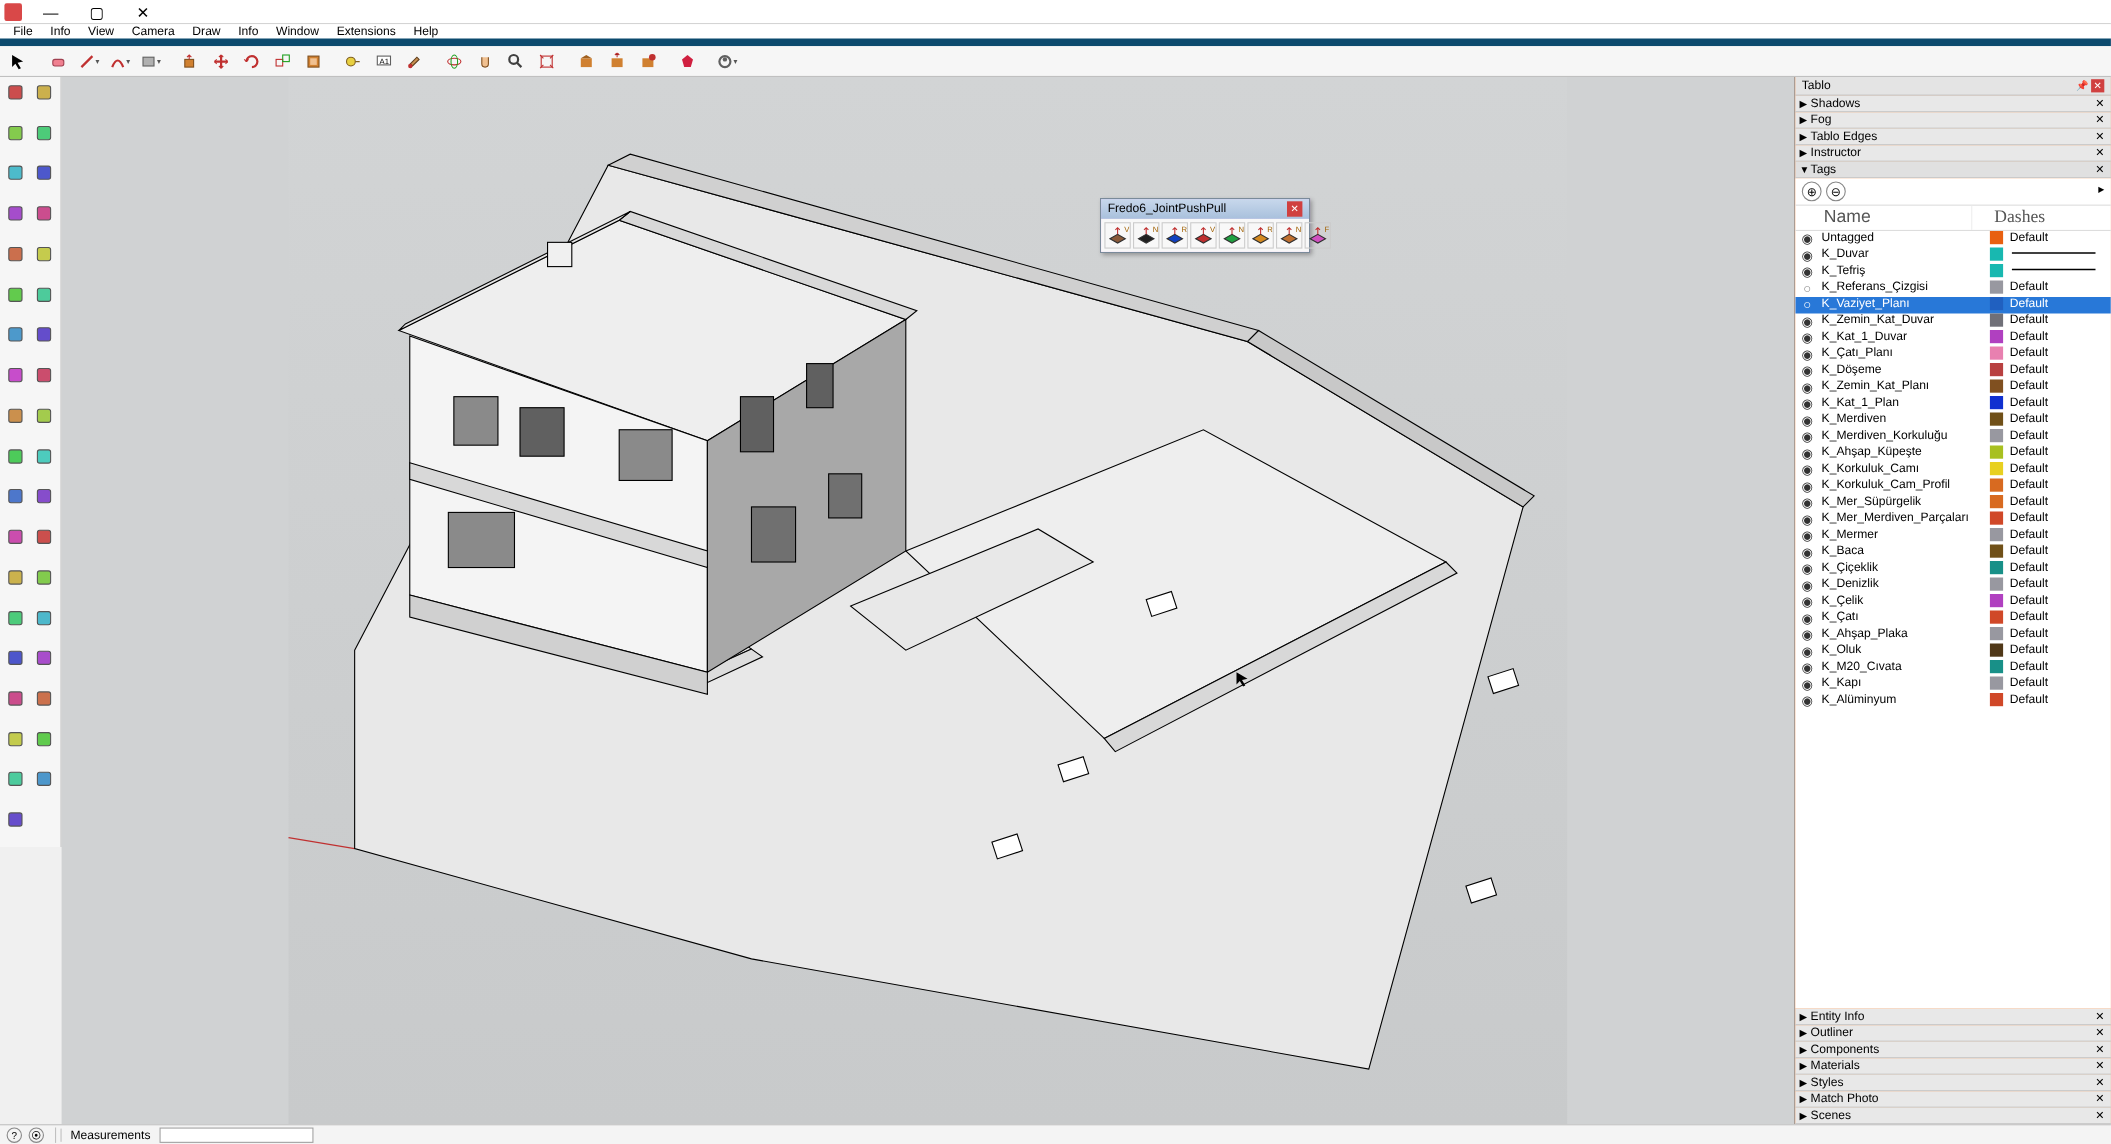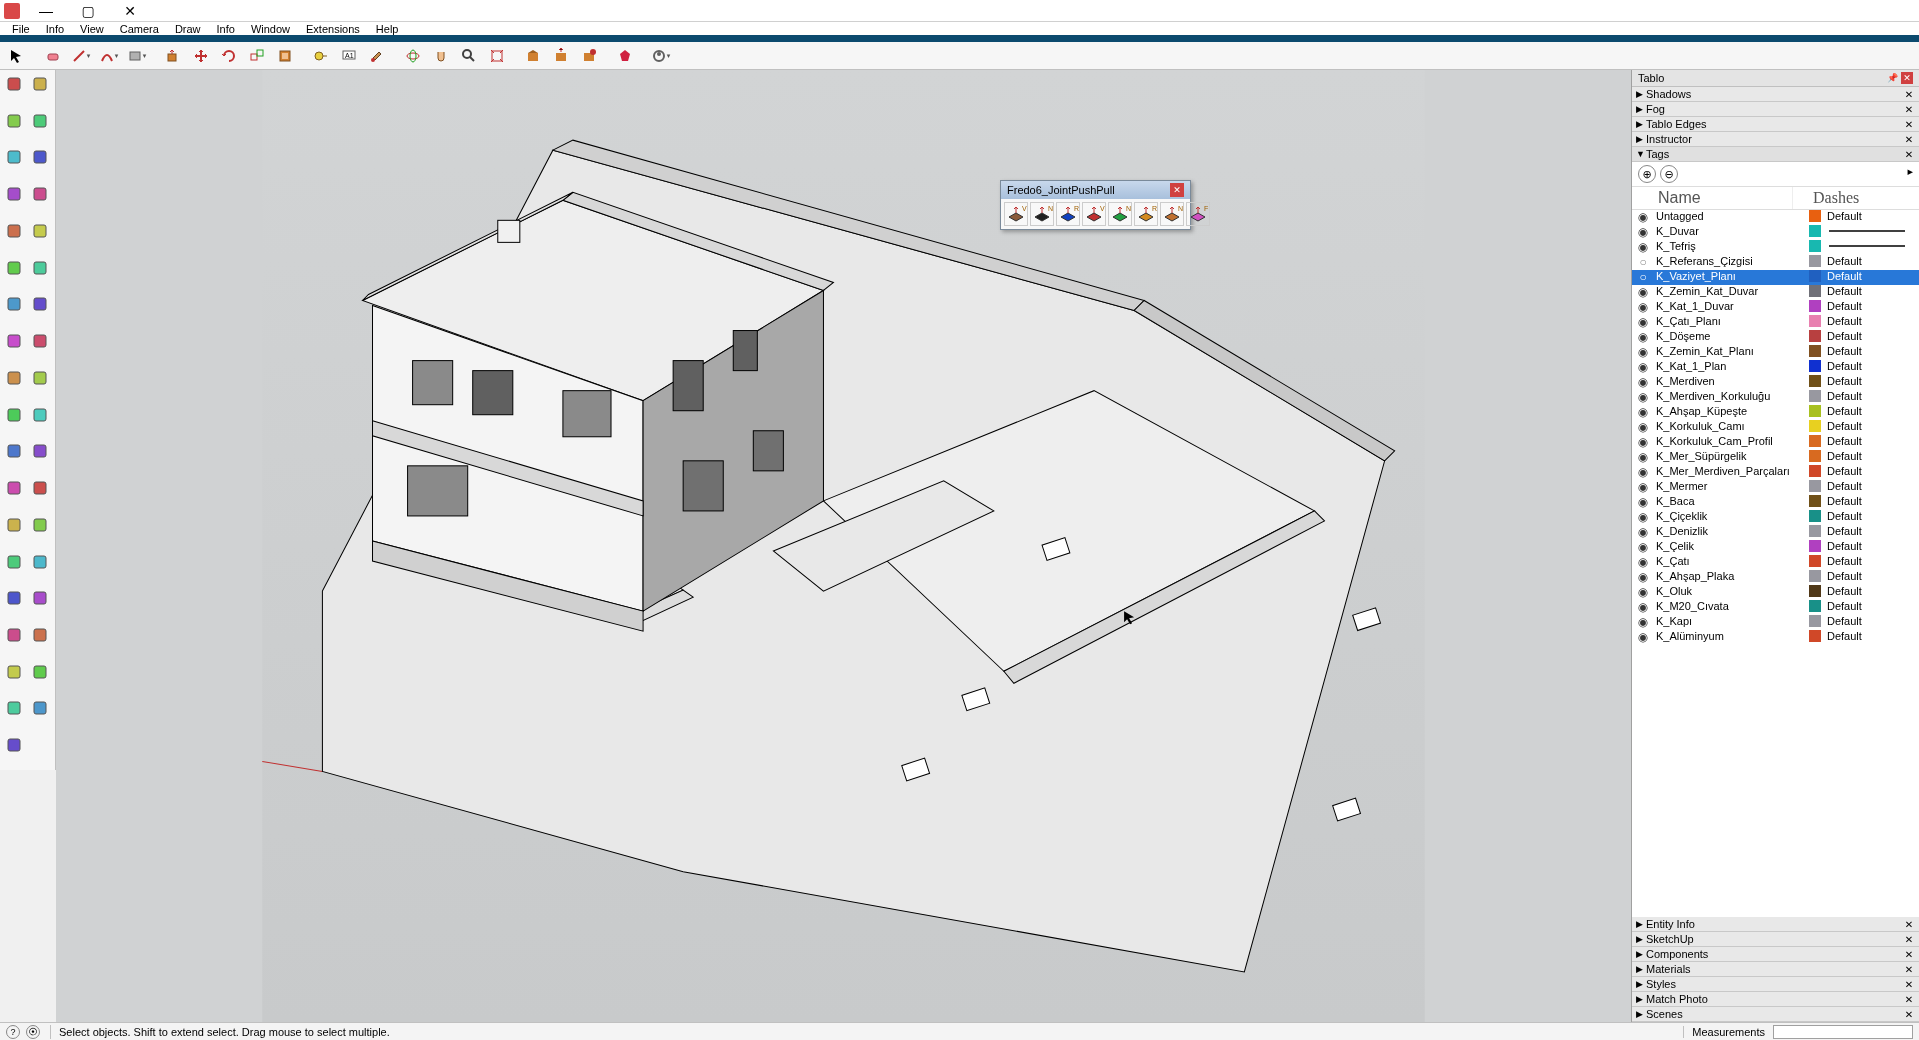--- a/index.html
+++ b/index.html
@@ -775,21 +775,21 @@
   </div>
 
   <div id="panels-bottom">
       <div class="panel-header">
         <span class="arrow">▶</span>
         <span class="label">Entity Info</span>
         <span class="x">✕</span>
       </div>
       <div class="panel-header">
         <span class="arrow">▶</span>
-        <span class="label">SketchUp</span>
+        <span class="label">Outliner</span>
         <span class="x">✕</span>
       </div>
       <div class="panel-header">
         <span class="arrow">▶</span>
         <span class="label">Components</span>
         <span class="x">✕</span>
       </div>
       <div class="panel-header">
         <span class="arrow">▶</span>
         <span class="label">Materials</span>
@@ -810,16 +810,15 @@
         <span class="label">Scenes</span>
         <span class="x">✕</span>
       </div>
     </div>
 </div>
 
 <div class="statusbar">
   <div class="icon">?</div>
   <div class="icon">⦿</div>
   <div style="width:1px;height:14px;background:#c0c0c0;margin:0 4px"></div>
-  <div class="hint">Select objects. Shift to extend select. Drag mouse to select multiple.</div>
   <div class="meas-label">Measurements</div>
   <div class="meas-box"></div>
 </div>
 
 </body></html>

